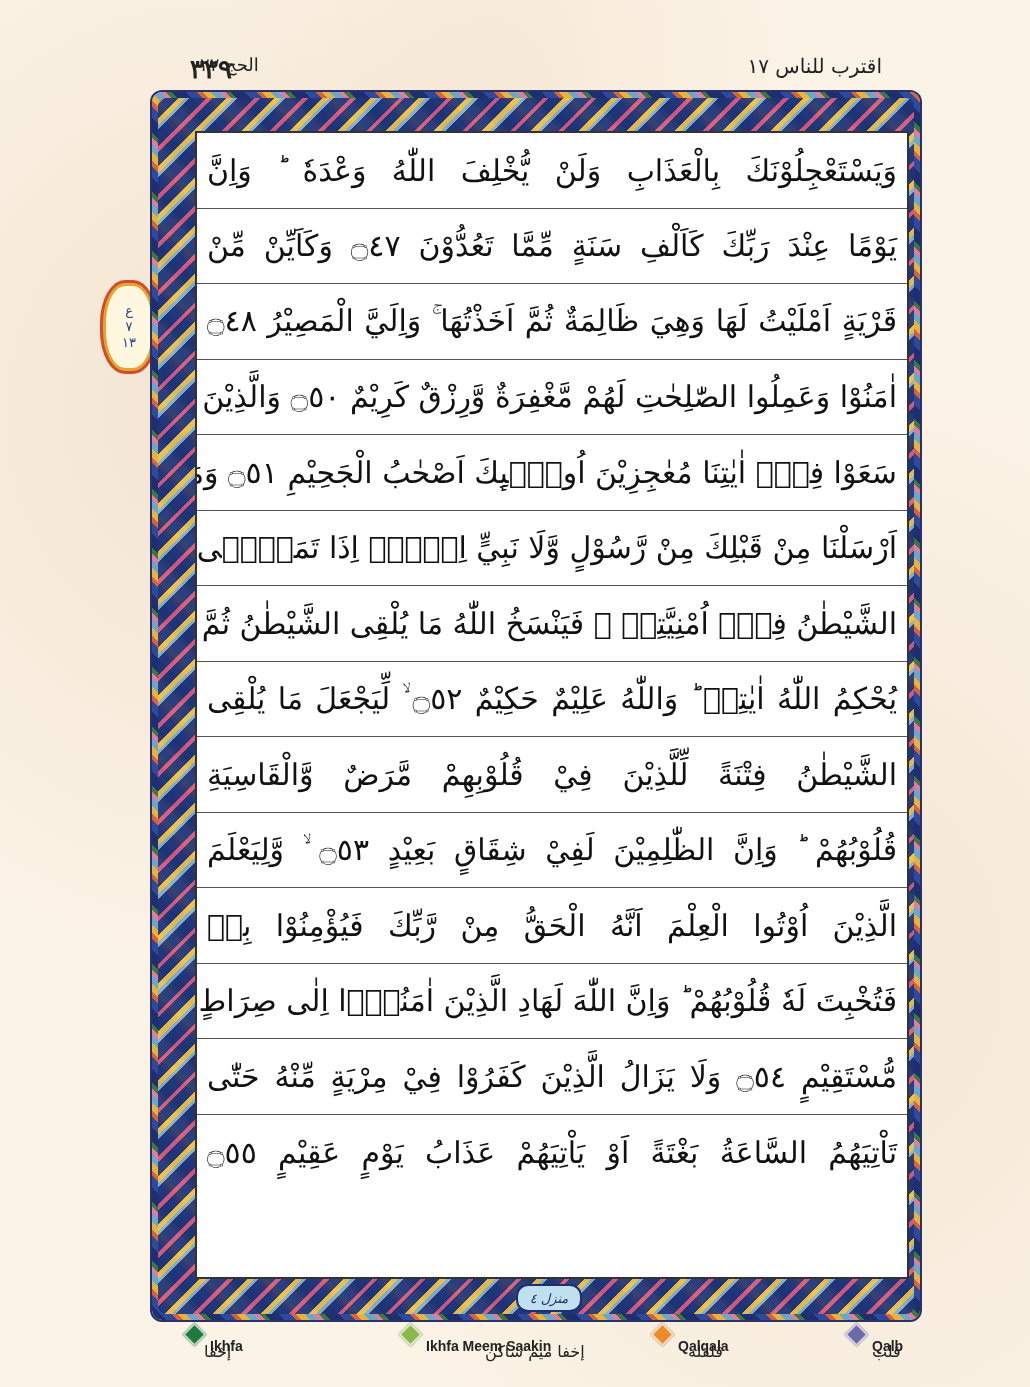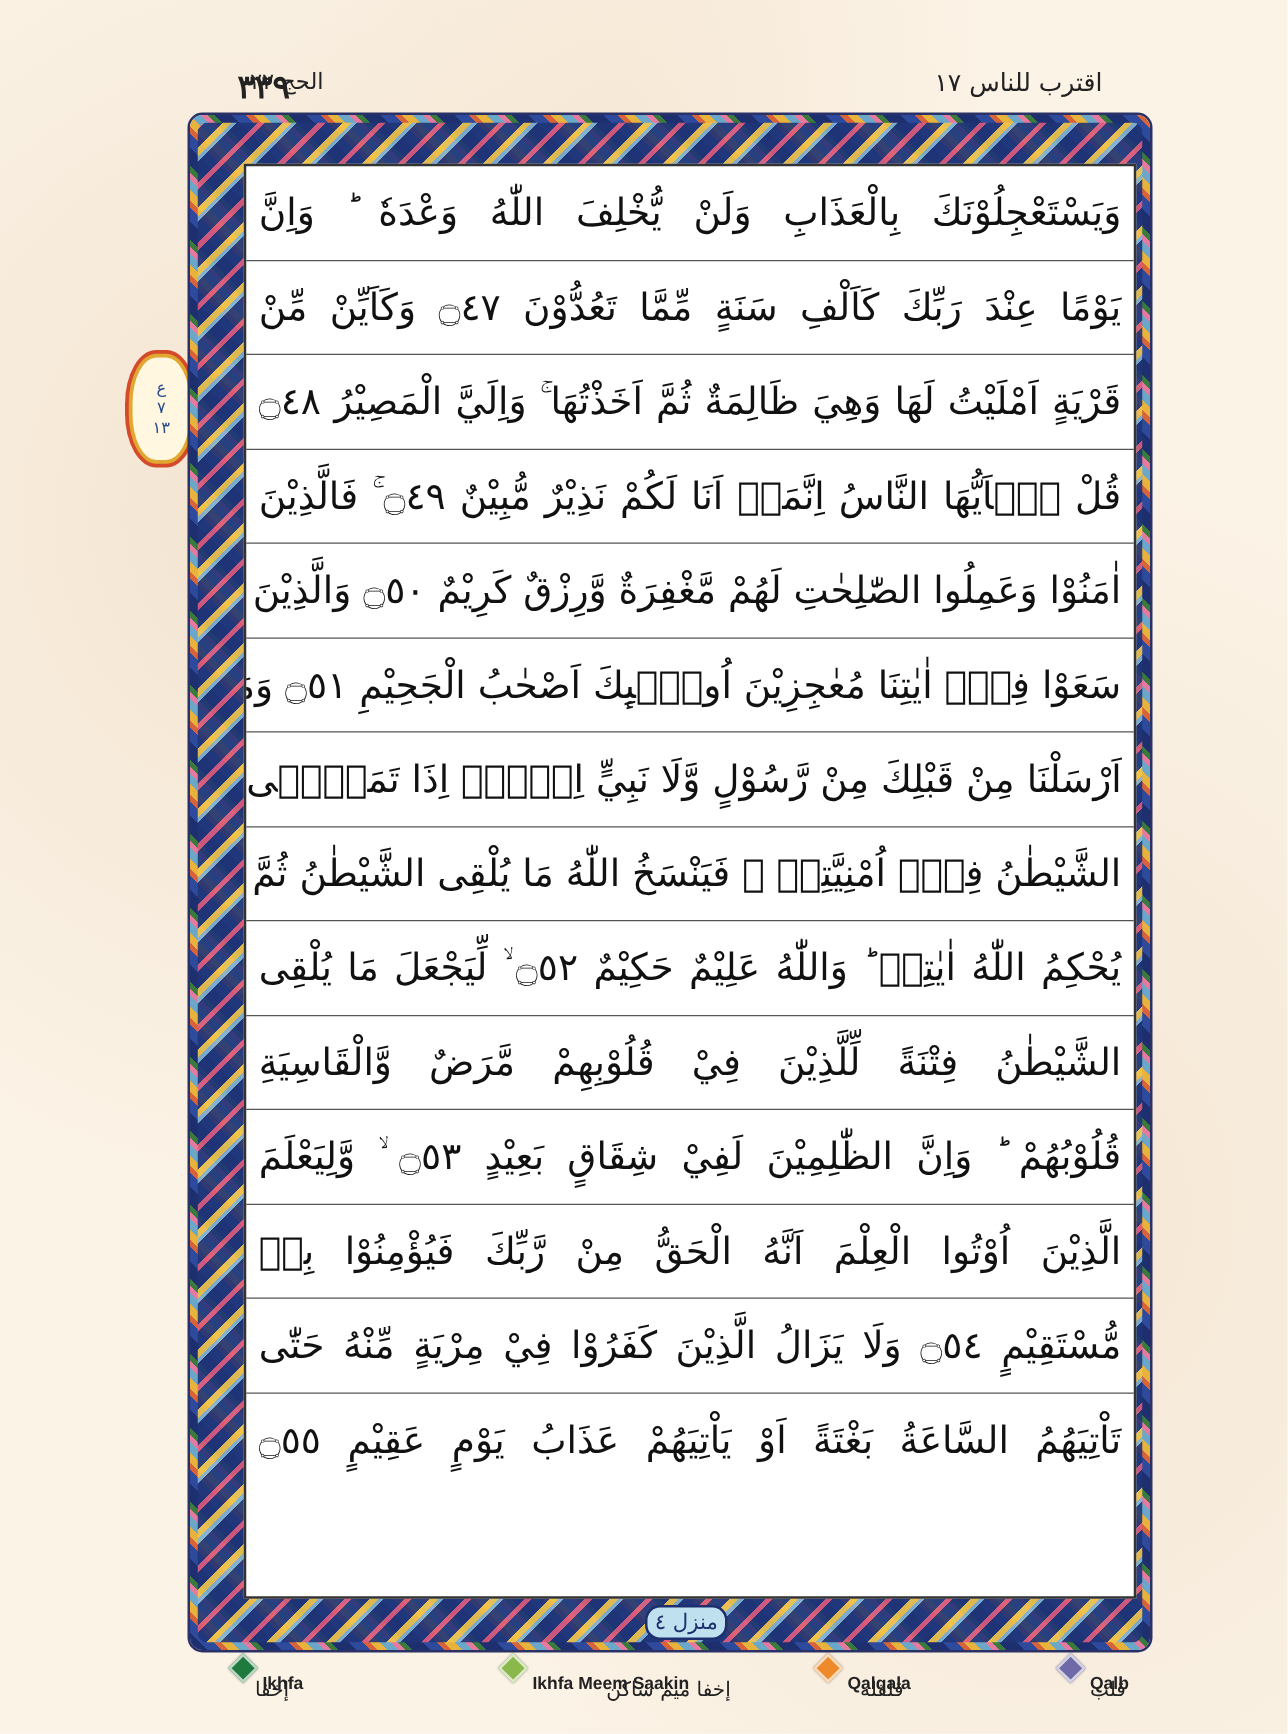--- a/index.html
+++ b/index.html
@@ -56,21 +56,21 @@
     box-shadow: 0 0 0 3px #d44a2a;
     display: flex; flex-direction: column; align-items: center; justify-content: center;
     font-family: "DejaVu Sans", sans-serif; color: #2a4a8a; font-size: 13px; line-height: 16px;
     direction: rtl;
   }
 
   .manzil {
     position: absolute; left: 516px; top: 1284px; width: 62px; height: 24px;
     background: #bfe0ef; border: 2px solid #1d2f6e; border-radius: 12px;
     display: flex; align-items: center; justify-content: center;
-    font-family: "DejaVu Sans", sans-serif; font-size: 17px; color: #1d2f6e; direction: rtl;
+    font-family: "DejaVu Sans", sans-serif; font-size: 13px; color: #1d2f6e; direction: rtl; font-style: italic;
   }
 
   .legend { position: absolute; top: 1322px; left: 0; width: 1030px; height: 60px; }
   .legend-item { position: absolute; top: 0; }
   .diamond {
     position: absolute; top: 4px; left: 0; width: 13px; height: 13px;
     transform: rotate(45deg); border: 2px solid rgba(255,255,255,0.7);
     box-shadow: 0 0 2px rgba(0,0,0,0.4);
   }
   .legend-en {
@@ -103,23 +103,20 @@
   <div class="line">
       <span class="txt">وَيَسْتَعْجِلُوْنَكَ بِالْعَذَابِ وَلَنْ يُّخْلِفَ اللّٰهُ وَعْدَهٗ ؕ وَاِنَّ</span>
     </div>
   <div class="line">
       <span class="txt">يَوْمًا عِنْدَ رَبِّكَ كَاَلْفِ سَنَةٍ مِّمَّا تَعُدُّوْنَ ۝٤٧ وَكَاَيِّنْ مِّنْ</span>
     </div>
   <div class="line">
       <span class="txt">قَرْيَةٍ اَمْلَيْتُ لَهَا وَهِيَ ظَالِمَةٌ ثُمَّ اَخَذْتُهَا ۚ وَاِلَيَّ الْمَصِيْرُ ۝٤٨</span>
     </div>
   <div class="line">
-      <span class="txt">قُلْ يٰۤاَيُّهَا النَّاسُ اِنَّمَاۤ اَنَا لَكُمْ نَذِيْرٌ مُّبِيْنٌ ۝٤٩ ۚ فَالَّذِيْنَ</span>
-    </div>
-  <div class="line">
       <span class="txt">اٰمَنُوْا وَعَمِلُوا الصّٰلِحٰتِ لَهُمْ مَّغْفِرَةٌ وَّرِزْقٌ كَرِيْمٌ ۝٥٠ وَالَّذِيْنَ</span>
     </div>
   <div class="line">
       <span class="txt">سَعَوْا فِيْۤ اٰيٰتِنَا مُعٰجِزِيْنَ اُولٰۤىِٕكَ اَصْحٰبُ الْجَحِيْمِ ۝٥١ وَمَاۤ</span>
     </div>
   <div class="line">
       <span class="txt">اَرْسَلْنَا مِنْ قَبْلِكَ مِنْ رَّسُوْلٍ وَّلَا نَبِيٍّ اِلَّاۤ اِذَا تَمَنّٰۤى اَلْقَى</span>
     </div>
   <div class="line">
       <span class="txt">الشَّيْطٰنُ فِيْۤ اُمْنِيَّتِهٖ ۚ فَيَنْسَخُ اللّٰهُ مَا يُلْقِى الشَّيْطٰنُ ثُمَّ</span>
@@ -128,20 +125,23 @@
       <span class="txt">يُحْكِمُ اللّٰهُ اٰيٰتِهٖ ؕ وَاللّٰهُ عَلِيْمٌ حَكِيْمٌ ۝٥٢ ۙ لِّيَجْعَلَ مَا يُلْقِى</span>
     </div>
   <div class="line">
       <span class="txt">الشَّيْطٰنُ فِتْنَةً لِّلَّذِيْنَ فِيْ قُلُوْبِهِمْ مَّرَضٌ وَّالْقَاسِيَةِ</span>
     </div>
   <div class="line">
       <span class="txt">قُلُوْبُهُمْ ؕ وَاِنَّ الظّٰلِمِيْنَ لَفِيْ شِقَاقٍ بَعِيْدٍ ۝٥٣ ۙ وَّلِيَعْلَمَ</span>
     </div>
   <div class="line">
       <span class="txt">الَّذِيْنَ اُوْتُوا الْعِلْمَ اَنَّهُ الْحَقُّ مِنْ رَّبِّكَ فَيُؤْمِنُوْا بِهٖ</span>
+    </div>
+  <div class="line">
+      <span class="txt">فَتُخْبِتَ لَهٗ قُلُوْبُهُمْ ؕ وَاِنَّ اللّٰهَ لَهَادِ الَّذِيْنَ اٰمَنُوْۤا اِلٰى صِرَاطٍ</span>
     </div>
   <div class="line">
       <span class="txt">مُّسْتَقِيْمٍ ۝٥٤ وَلَا يَزَالُ الَّذِيْنَ كَفَرُوْا فِيْ مِرْيَةٍ مِّنْهُ حَتّٰى</span>
     </div>
   <div class="line">
       <span class="txt">تَاْتِيَهُمُ السَّاعَةُ بَغْتَةً اَوْ يَاْتِيَهُمْ عَذَابُ يَوْمٍ عَقِيْمٍ ۝٥٥</span>
     </div>
 </div>
 
 <div class="manzil">

